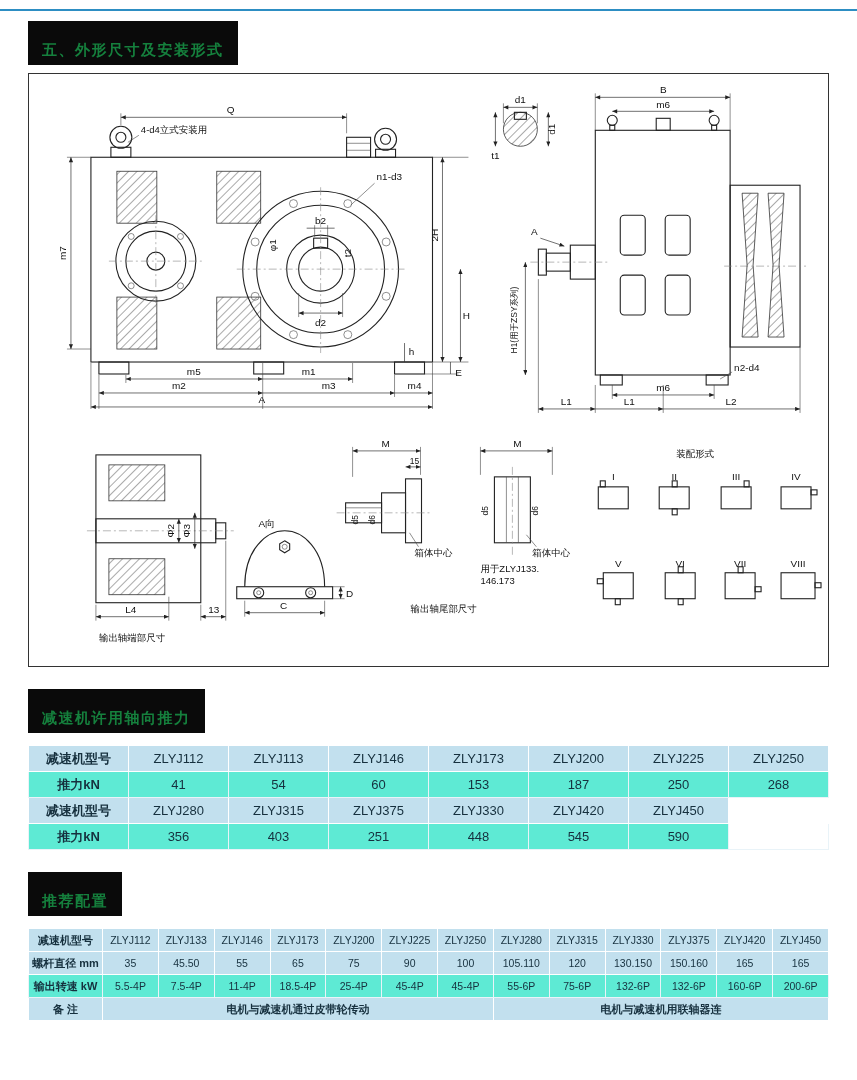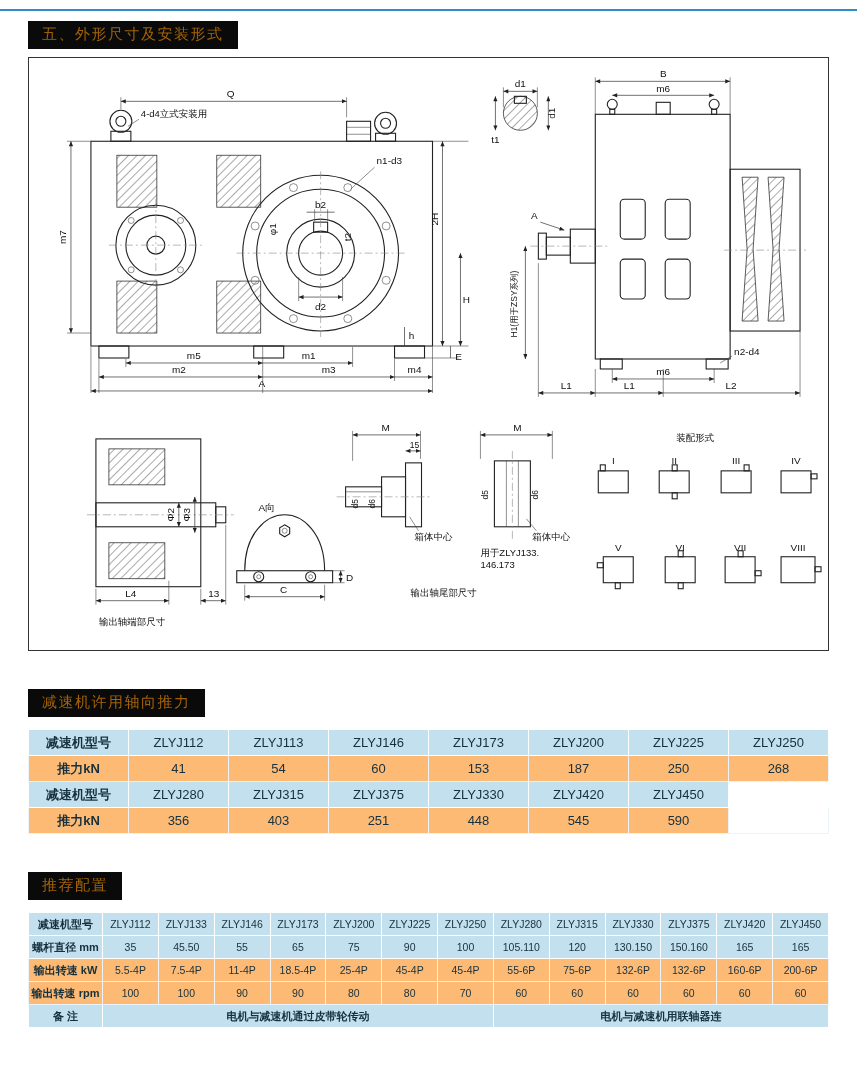--- a/index.html
+++ b/index.html
@@ -3,44 +3,44 @@
 <meta charset="utf-8">
 <style>
   * { box-sizing: border-box; margin: 0; padding: 0; }
   body {
     width: 857px; height: 1080px; position: relative;
     background: #ffffff; color: #1c2e38;
     font-family: "Liberation Sans", "DejaVu Sans", sans-serif;
   }
   .top-rule { height: 2px; background: #2d8ec3; margin-top: 9px; }
   .banner {
-    display: inline-block; background: #0a0a0a; color: #a16207;
-    font-weight: normal; font-size: 15px; letter-spacing: 1.5px;
-    padding: 4px 14px 5px; margin: 10px 0 8px 28px;
+    display: inline-block; background: #0a0a0a; color: #15803d;
+    font-weight: bold; font-size: 15px; letter-spacing: 1.5px;
+    padding: 20px 14px 5px; margin: 10px 0 8px 28px;
   }
-  .banner2 { margin-top: 38px; }
+  .banner2 { margin-top: 22px; }
   .draw-box {
     margin: 0 28px; border: 1.5px solid #333;
     height: 594px; background: #fff; overflow: hidden;
   }
   .draw-box svg { display: block; width: 100%; height: 100%; }
 
   
   .ol { fill: none; stroke: #222; stroke-width: 1.1; }
   .tl { fill: none; stroke: #444; stroke-width: 0.6; }
   .dl { fill: none; stroke: #333; stroke-width: 0.7; }
   .cl { fill: none; stroke: #888; stroke-width: 0.6; stroke-dasharray: 8 3 2 3; }
   .hr { stroke: #333; stroke-width: 0.8; }
   text { font-family: "Liberation Sans", "DejaVu Sans", sans-serif; font-size: 10px; fill: #111; text-anchor: middle; }
   text.st { text-anchor: start; }
   text.cn { font-size: 9.5px; }
   text.sm { font-size: 8.5px; }
 
   
-  table { border-collapse: collapse; margin: 4px 28px 0; table-layout: fixed; width: 801px; background: #fdba74; }
+  table { border-collapse: collapse; margin: 4px 28px 0; table-layout: fixed; width: 801px; background: #5eead4; }
   td { border: 1px solid #e9f3f8; text-align: center; vertical-align: middle; color: #16303e; }
   tr.shaded td { background: #c2e0ee; border-color: #ffffff; }
   td.blank { background: #ffffff !important; }
   td.rowhead { font-weight: bold; }
 
   table.thrust { font-size: 13px; }
   table.thrust td { height: 26px; }
   table.thrust td:first-child { width: 100px; }
 
   table.config { font-size: 10.5px; }
@@ -470,36 +470,20 @@
         <td>25-4P</td>
         <td>45-4P</td>
         <td>45-4P</td>
         <td>55-6P</td>
         <td>75-6P</td>
         <td>132-6P</td>
         <td>132-6P</td>
         <td>160-6P</td>
         <td>200-6P</td>
       </tr>
-      <tr>
-        <td class="rowhead">输出转速 rpm</td>
-        <td>100</td>
-        <td>100</td>
-        <td>90</td>
-        <td>90</td>
-        <td>80</td>
-        <td>80</td>
-        <td>70</td>
-        <td>60</td>
-        <td>60</td>
-        <td>60</td>
-        <td>60</td>
-        <td>60</td>
-        <td>60</td>
-      </tr>
       <tr class="shaded">
         <td class="rowhead">备 注</td>
         <td colspan="7">电机与减速机通过皮带轮传动</td>
         <td colspan="6">电机与减速机用联轴器连</td>
       </tr>
     </tbody>
 </table>
 
 
 

